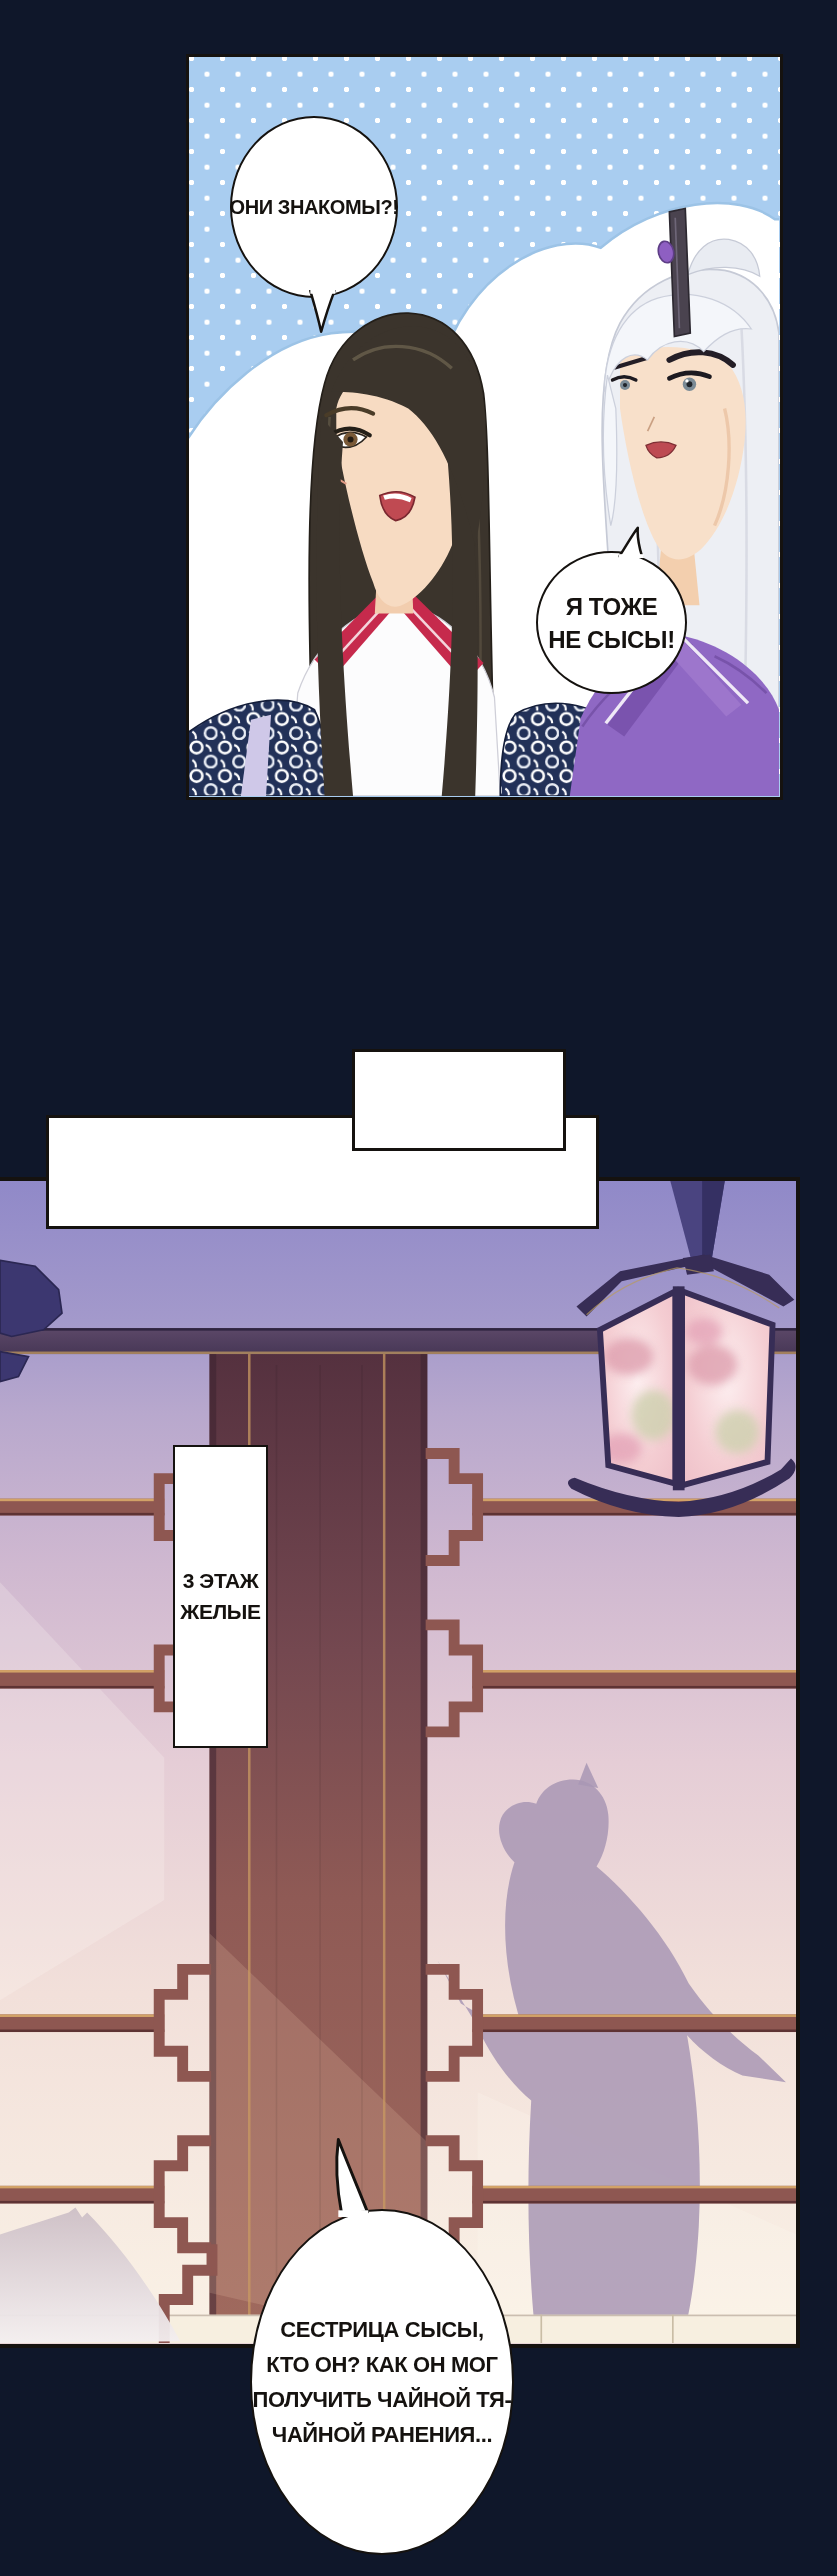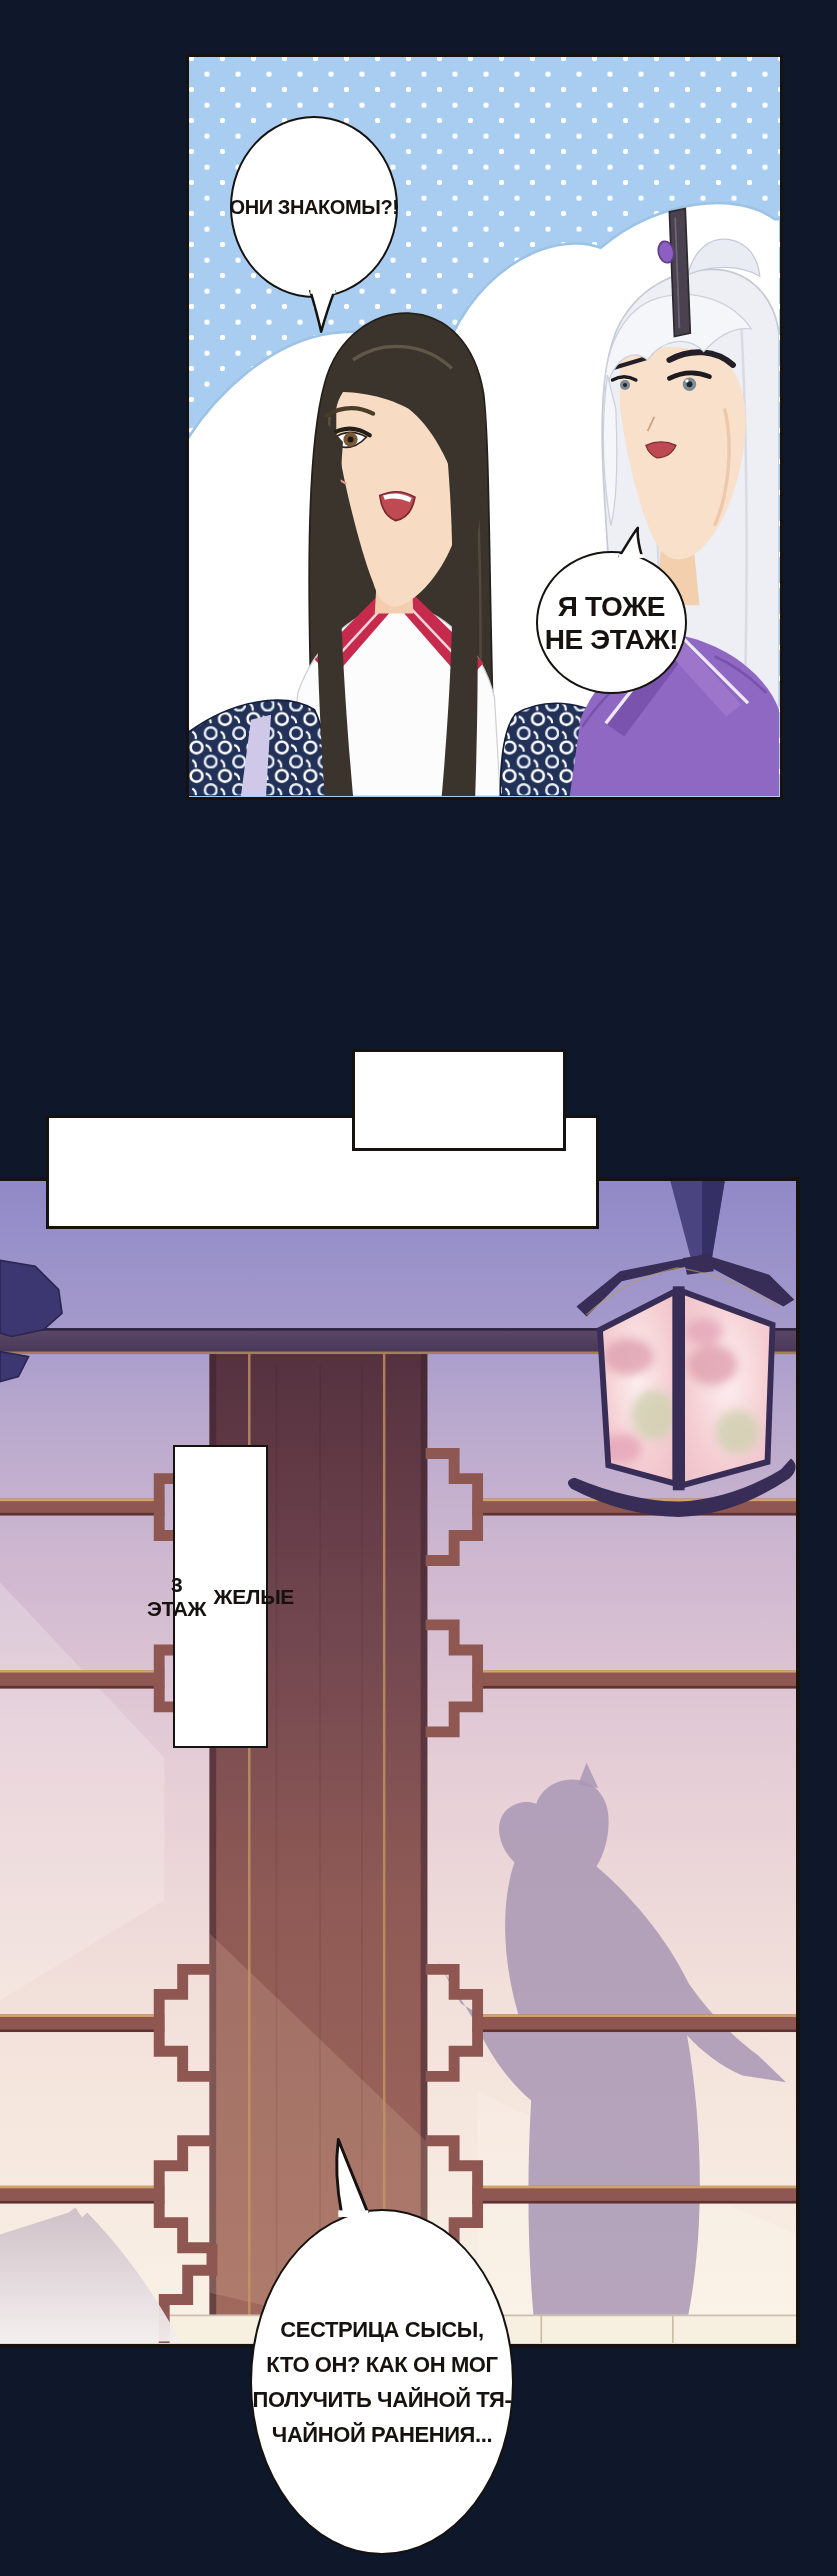--- a/index.html
+++ b/index.html
@@ -16,31 +16,31 @@
   
   .panel-teahouse{position:absolute;left:0;top:1177px;width:800px;height:1171px;box-sizing:border-box;
                   border:4.2px solid #15120f;border-left:none;z-index:1;overflow:hidden;background:#e9d6d8;}
   .panel-teahouse svg{position:absolute;left:0;top:0;width:796px;height:1162px;display:block;}
   
   .bubble{position:absolute;background:#ffffff;border:2.9px solid #15120f;border-radius:50%;
           display:flex;flex-direction:column;align-items:center;justify-content:center;
           text-align:center;font-weight:700;letter-spacing:-0.4px;z-index:4;}
   .bubble .ln{white-space:nowrap;}
   .bubble-shock{left:230px;top:116px;width:164px;height:178px;font-size:20px;}
-  .bubble-reply{left:536px;top:551px;width:147px;height:139px;font-size:28px;line-height:33px;}
+  .bubble-reply{left:536px;top:551px;width:147px;height:139px;font-size:24px;line-height:33px;}
   .bubble-question{left:250px;top:2209px;width:260px;height:342px;font-size:22px;line-height:35px;z-index:6;justify-content:center;}
   .tail{position:absolute;z-index:5;}
   
   .caption-box{position:absolute;background:#ffffff;border:3.3px solid #15120f;box-sizing:border-box;}
   .caption-box.small{left:352px;top:1049px;width:214px;height:102px;z-index:5;}
   .caption-box.large{left:46px;top:1115px;width:553px;height:114px;z-index:4;}
   
   .sign-box{position:absolute;left:173px;top:1445px;width:95px;height:303px;box-sizing:border-box;
             background:#ffffff;border:2.5px solid #15120f;z-index:5;
-            display:flex;flex-direction:row;align-items:center;justify-content:center;gap:7.5px;
+            display:flex;flex-direction:column;align-items:center;justify-content:center;gap:7.5px;
             font-weight:700;font-size:21px;letter-spacing:-0.4px;text-align:center;}
 </style>
 </head>
 <body>
 
 <div class="page">
 
   <section class="panel-top">
     <svg viewBox="0 0 705 883" preserveAspectRatio="none">
 
@@ -142,21 +142,21 @@
   <div class="bubble bubble-shock">
     <span class="ln">ОНИ ЗНАКОМЫ?!</span>
   </div>
   <svg class="tail" style="left:307px;top:290px" width="30" height="45" viewBox="0 0 36 54">
     <path d="M4,1 C9,18 13,32 17,50 C22,32 28,14 33,1 Z" fill="#ffffff" stroke="#15120f" stroke-width="3" stroke-linejoin="round"></path>
     <rect x="4" y="0" width="30" height="4.5" fill="#ffffff"></rect>
   </svg>
 
   <div class="bubble bubble-reply">
     <span class="ln">Я ТОЖЕ</span>
-    <span class="ln">НЕ ЭТАЖ!</span>
+    <span class="ln">НЕ СЫСЫ!</span>
   </div>
   <svg class="tail" style="left:616px;top:526px" width="28.5" height="32" viewBox="0 0 34 38">
     <path d="M4,36 C12,24 19,11 26,2 C25,14 28,26 31,36 Z" fill="#ffffff" stroke="#15120f" stroke-width="3" stroke-linejoin="round"></path>
     <rect x="3" y="33.5" width="30" height="5" fill="#ffffff"></rect>
   </svg>
 
   <div class="caption-box large"></div>
   <div class="caption-box small"></div>
 
   <section class="panel-teahouse">

